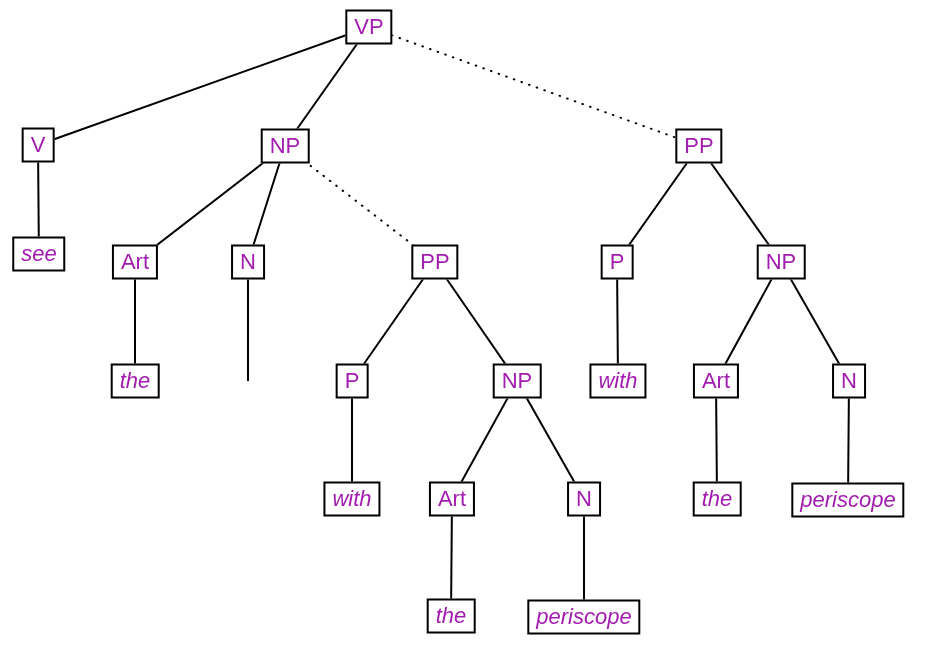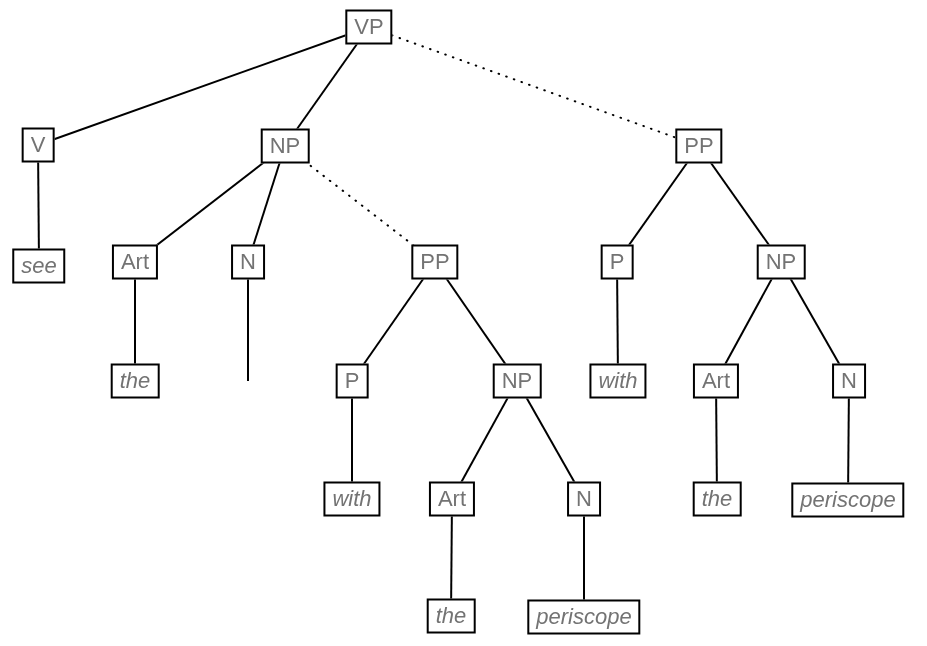--- a/index.html
+++ b/index.html
@@ -30,21 +30,21 @@
     stroke-width: 2;
     stroke-dasharray: 0.6 7.5;
     stroke-linecap: round;
   }
   .node {
     position: absolute;
     transform: translate(-50%, -50%);
     z-index: 2;
     background: #ffffff;
     border: 2px solid #000000;
-    color: #737373;
+    color: #a21caf;
     font-size: 22px;
     line-height: 26px;
     padding: 2px 7px 3px 7px;
     white-space: nowrap;
     text-align: center;
   }
   .node.word {
     font-style: italic;
   }
 </style>
@@ -78,21 +78,21 @@
     <line class="solid" x1="716" y1="381" x2="717" y2="499"></line>
     <line class="solid" x1="849" y1="381" x2="848" y2="500"></line>
   </svg>
 
   <div class="node" style="left:369px; top:27px">VP</div>
 
   <div class="node" style="left:38px;  top:145px">V</div>
   <div class="node" style="left:285px; top:146px">NP</div>
   <div class="node" style="left:699px; top:146px">PP</div>
 
-  <div class="node word" style="left:39px; top:266px">see</div>
+  <div class="node word" style="left:39px; top:254px">see</div>
   <div class="node" style="left:135px; top:262px">Art</div>
   <div class="node" style="left:248px; top:262px">N</div>
   <div class="node" style="left:435px; top:262px">PP</div>
   <div class="node" style="left:617px; top:262px">P</div>
   <div class="node" style="left:781px; top:262px">NP</div>
 
   <div class="node word" style="left:135px; top:381px">the</div>
   <div class="node" style="left:352px; top:381px">P</div>
   <div class="node" style="left:517px; top:381px">NP</div>
   <div class="node word" style="left:618px; top:381px">with</div>

